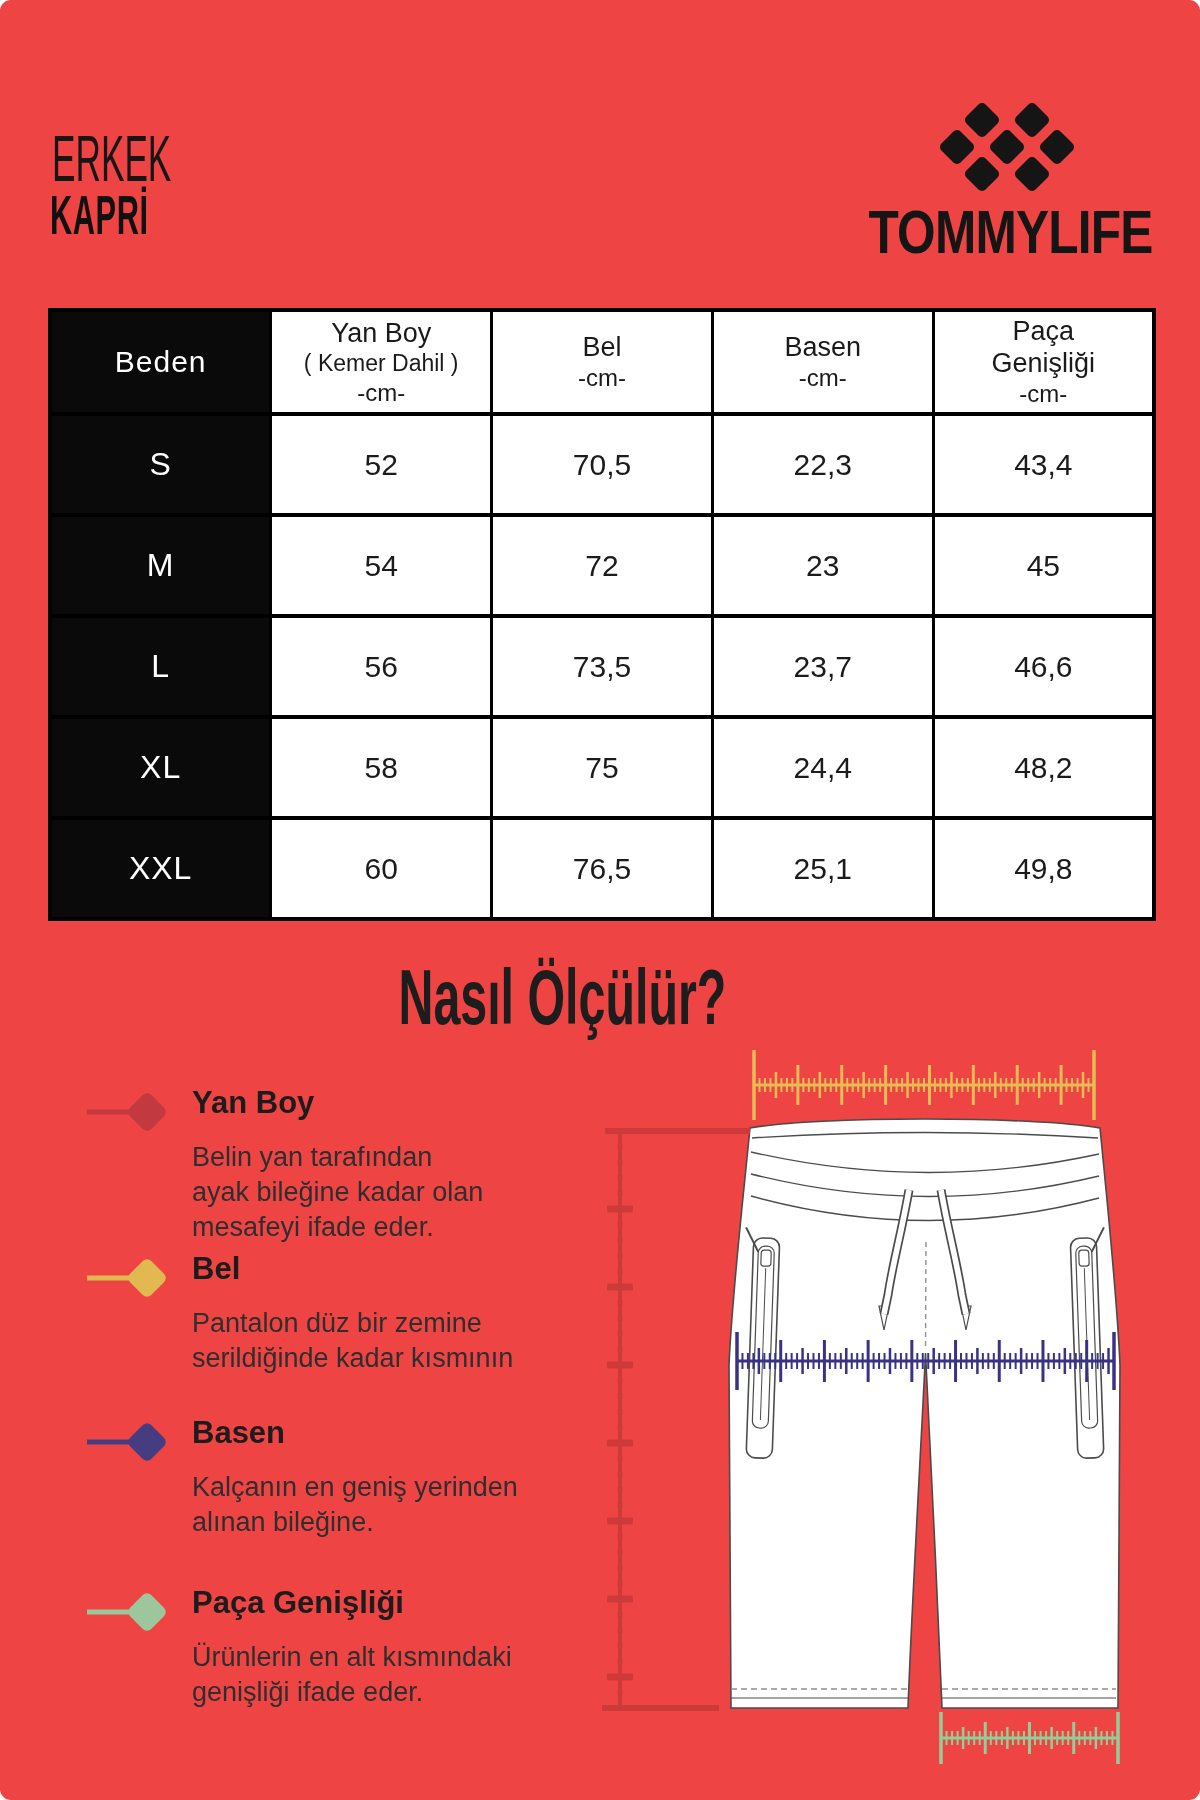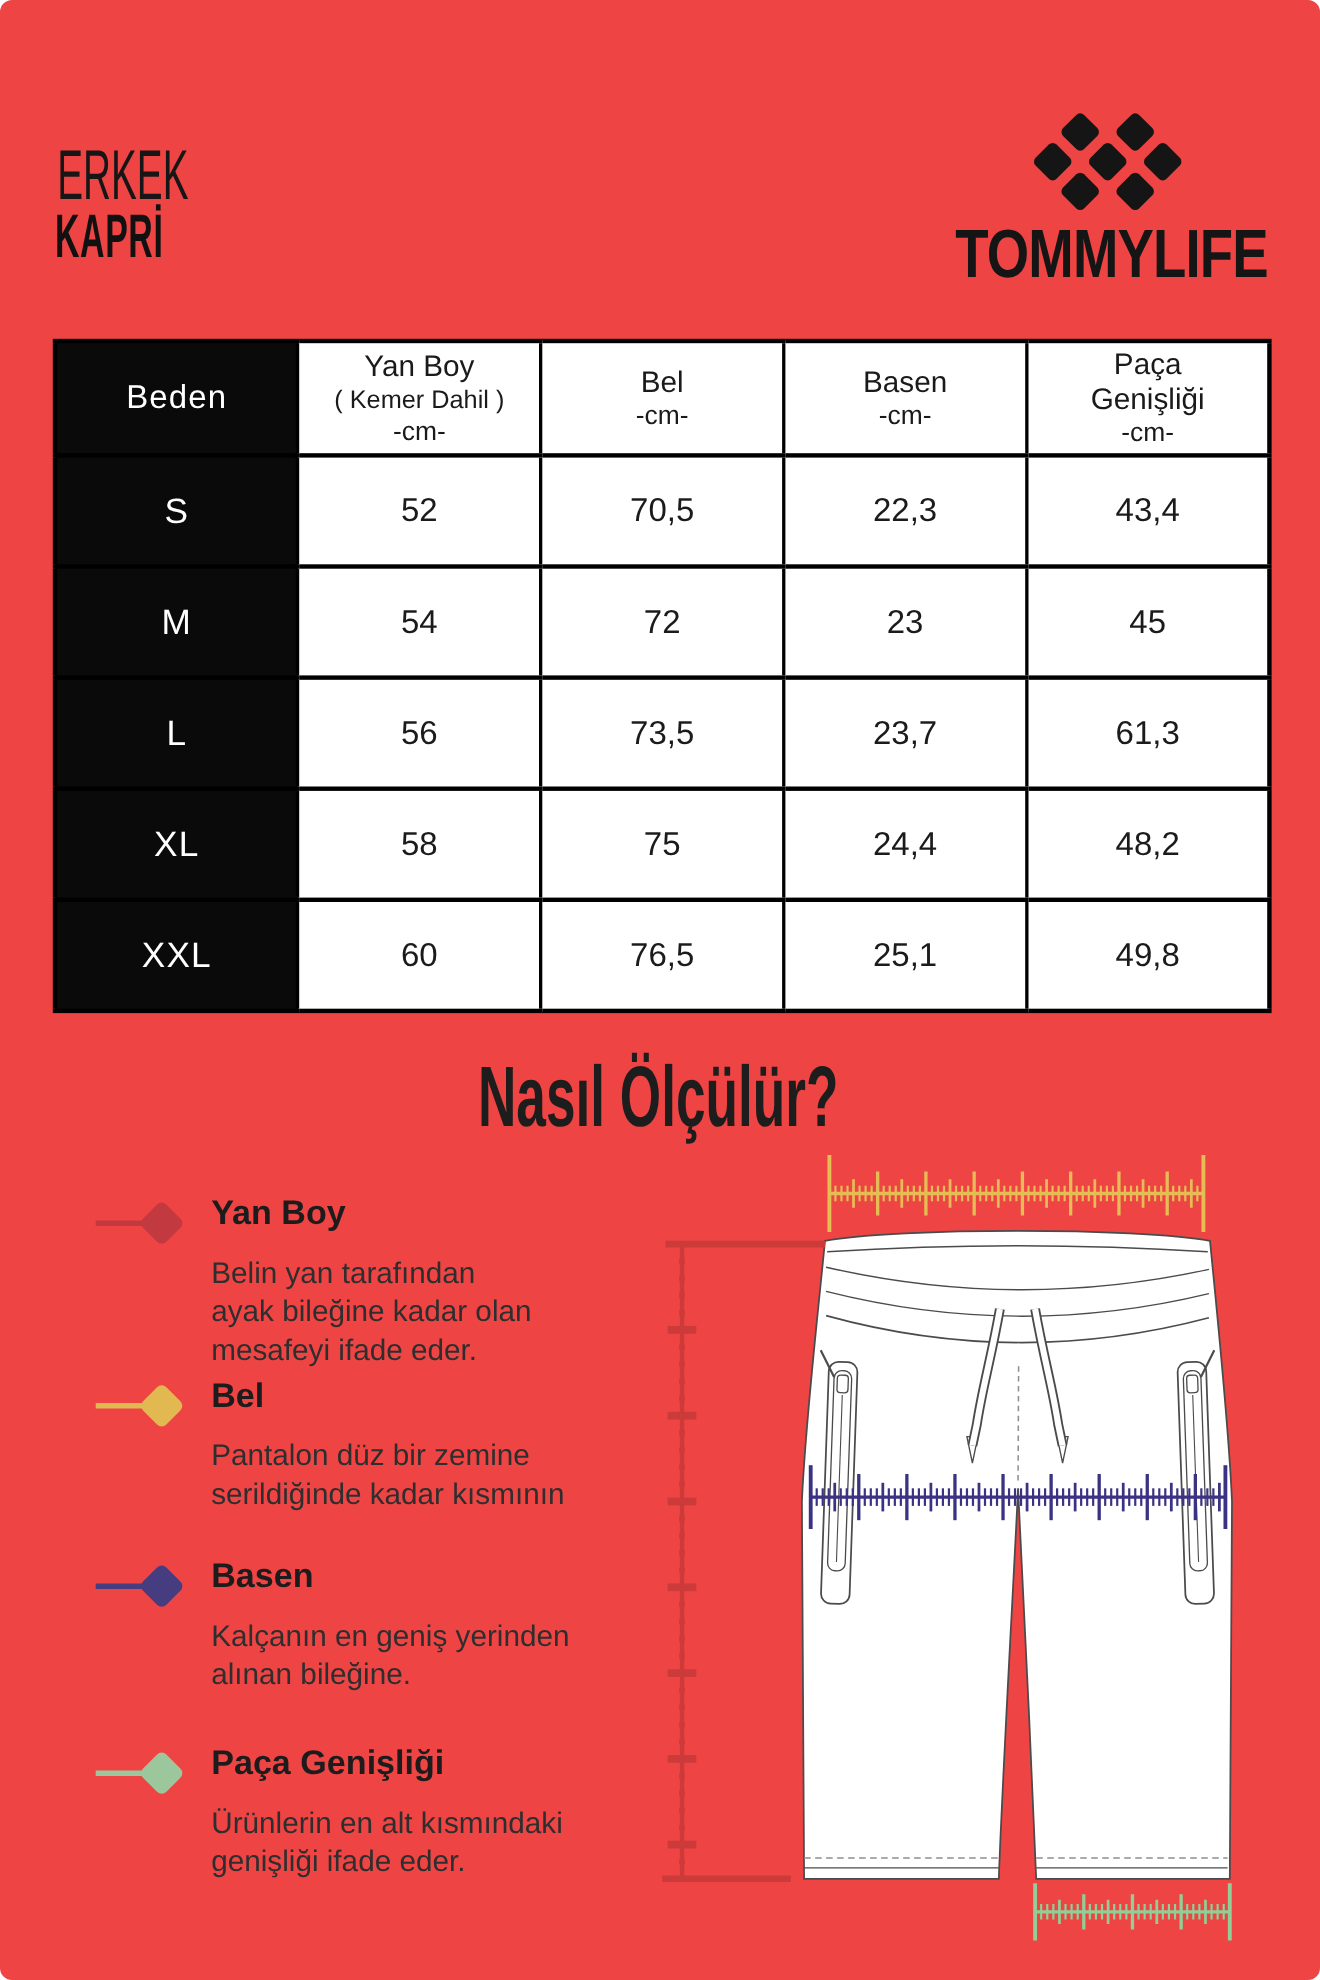--- a/index.html
+++ b/index.html
@@ -26,21 +26,21 @@
   th.beden{background:#0a0a0a;color:#fff;font-size:30px;font-weight:400;letter-spacing:1px;height:100px;}
   td.size-name{background:#0a0a0a;color:#fff;font-size:32px;font-weight:400;letter-spacing:1px;height:97px;}
   th.measure{background:#fff;font-weight:400;height:100px;}
   th.measure .l1{font-size:27px;line-height:32px;}
   th.measure .l2{font-size:23px;line-height:29px;}
   th.measure .lu{font-size:24px;line-height:30px;}
   td.val{background:#fff;font-size:30px;color:#1b1b1b;height:97px;}
 
   
   #measure-title{position:absolute;left:0;top:952px;width:1124px;text-align:center;
-      font-size:78px;font-weight:700;color:#1d1d1d;margin-left:36px;}
+      font-size:78px;font-weight:700;color:#1d1d1d;}
   #measure-title .cond{transform-origin:center top;transform:scaleX(0.62);}
 
   .legend-item{position:absolute;left:192px;width:380px;}
   .legend-name{font-size:31px;font-weight:700;line-height:34px;color:#1c1c1c;}
   .legend-desc{margin-top:20px;font-size:27px;line-height:35px;color:#2e2e2e;}
   .legend-marker{position:absolute;left:85px;width:100px;height:70px;}
 
   #diagram-svg{position:absolute;left:560px;top:1040px;}
 </style>
 </head>
@@ -106,21 +106,21 @@
         <td class="val">54</td>
         <td class="val">72</td>
         <td class="val">23</td>
         <td class="val">45</td>
       </tr>
       <tr>
         <td class="size-name">L</td>
         <td class="val">56</td>
         <td class="val">73,5</td>
         <td class="val">23,7</td>
-        <td class="val">61,3</td>
+        <td class="val">46,6</td>
       </tr>
       <tr>
         <td class="size-name">XL</td>
         <td class="val">58</td>
         <td class="val">75</td>
         <td class="val">24,4</td>
         <td class="val">48,2</td>
       </tr>
       <tr>
         <td class="size-name">XXL</td>

